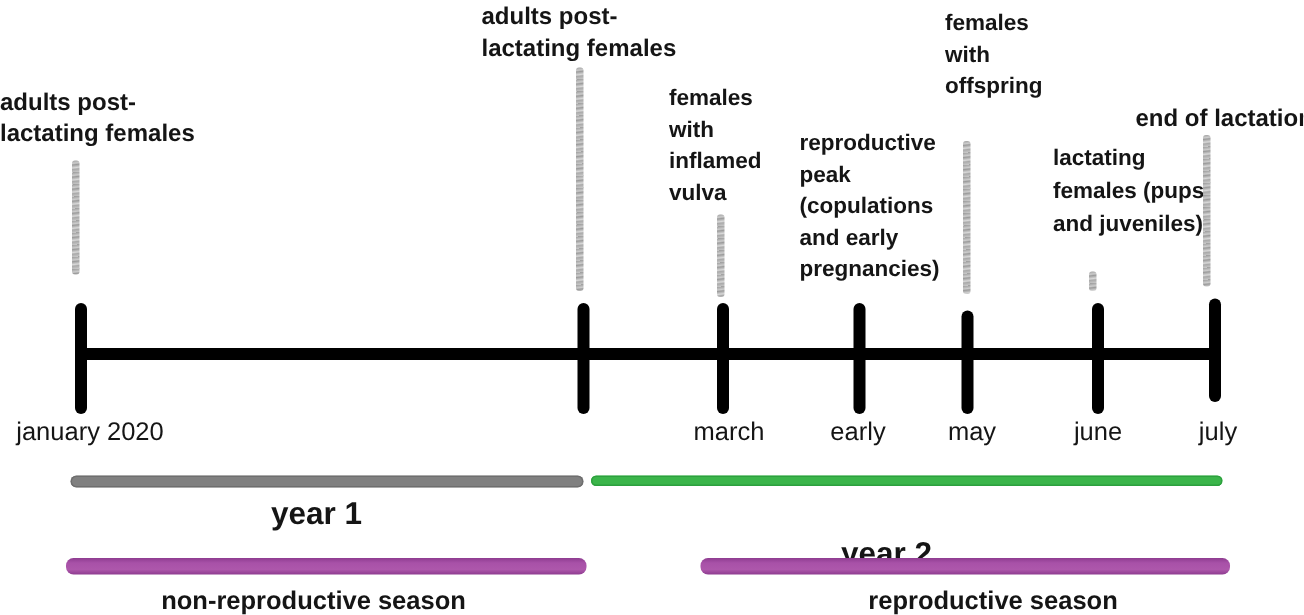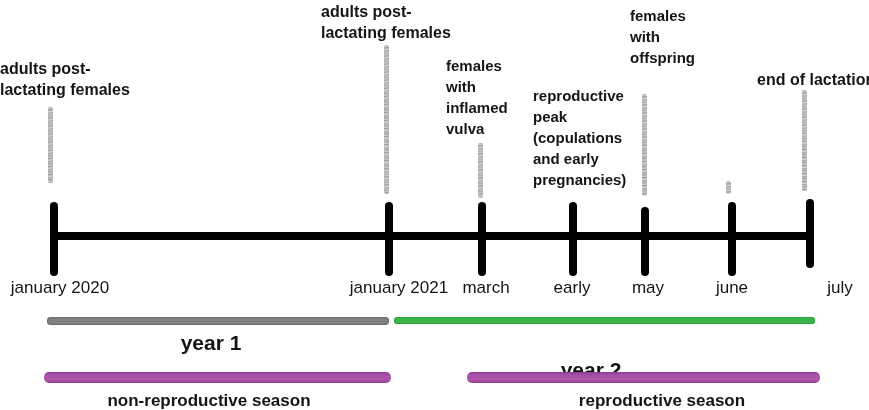--- a/index.html
+++ b/index.html
@@ -95,46 +95,48 @@
   <div class="ann" style="left:533px;top:85px;width:115px;">reproductive
 peak
 (copulations
 and early
 pregnancies)</div>
 
   <div class="ann" style="left:630px;top:5px;width:95px;">females
 with
 offspring</div>
 
+  <div class="ann" style="left:702px;top:95px;width:120px;line-height:22px;">lactating
+females (pups
+and juveniles)</div>
 
   <div class="ann big" style="left:757px;top:69px;width:120px;">end of lactation</div>
 
   <div class="stipple" style="left:48px;top:107px;height:76px;"></div>
   <div class="stipple" style="left:384px;top:45px;height:149px;"></div>
   <div class="stipple" style="left:478px;top:143px;height:55px;"></div>
   <div class="stipple" style="left:642px;top:94px;height:102px;"></div>
   <div class="stipple" style="left:726px;top:181px;height:13px;"></div>
   <div class="stipple" style="left:802px;top:90px;height:101px;"></div>
 
   <div class="axis-line"></div>
   <div class="tick" style="left:50px;"></div>
   <div class="tick" style="left:385px;"></div>
   <div class="tick" style="left:478px;"></div>
   <div class="tick" style="left:569px;"></div>
   <div class="tick" style="left:641px;top:207px;height:69px;"></div>
   <div class="tick" style="left:728px;"></div>
   <div class="tick" style="left:806px;top:199px;height:69px;"></div>
 
   <div class="month" style="left:60px;">january 2020</div>
-  <div class="month" style="left:399px;">january 2021</div>
   <div class="month" style="left:486px;">march</div>
   <div class="month" style="left:572px;">early</div>
   <div class="month" style="left:648px;">may</div>
   <div class="month" style="left:732px;">june</div>
-  <div class="month" style="left:812px;margin-left:28px;">july</div>
+  <div class="month" style="left:812px;">july</div>
 
   <div class="bar year1"></div>
   <div class="bar year2"></div>
   <div class="year-label" style="left:211px;">year 1</div>
   <div class="year-label" style="left:591px;margin-top:27px;">year 2</div>
 
   <div class="bar season s1"></div>
   <div class="bar season s2"></div>
   <div class="season-label" style="left:209px;">non-reproductive season</div>
   <div class="season-label" style="left:662px;">reproductive season</div>

